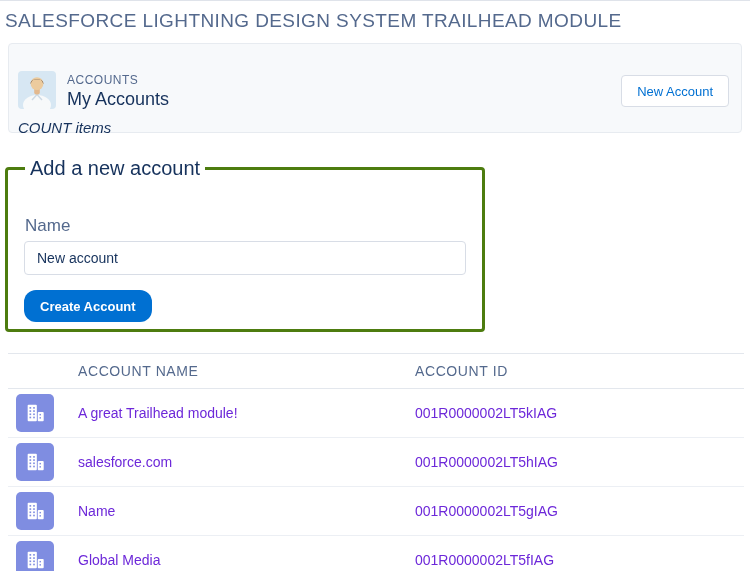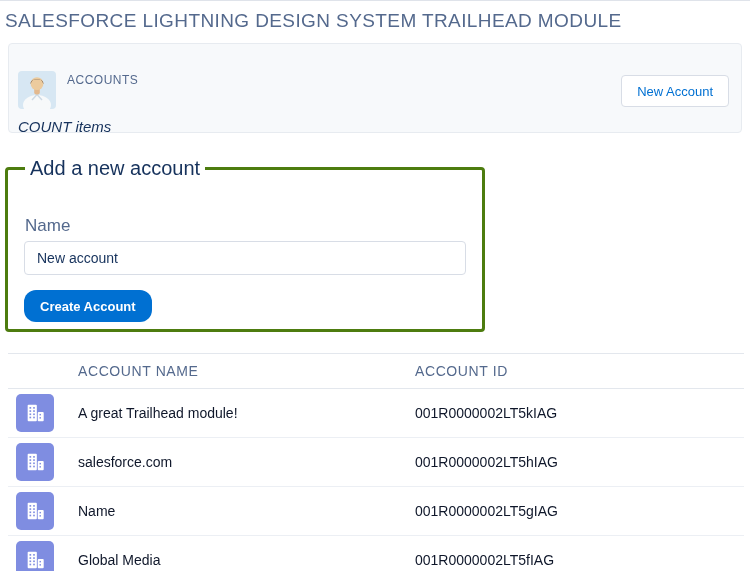--- a/index.html
+++ b/index.html
@@ -52,21 +52,21 @@
   .accounts-table{
     width:736px;margin:21px 8px 0;border-collapse:collapse;table-layout:fixed;
   }
   .accounts-table th{
     border-top:1px solid #e3e7ed;border-bottom:1px solid #e3e7ed;
     font-size:14px;font-weight:400;color:#54698d;letter-spacing:0.6px;
     text-transform:uppercase;text-align:left;padding:9px 8px;
   }
   .accounts-table td{
     border-bottom:1px solid #eceff4;padding:5px 8px;
-    font-size:14px;color:#0f172a;vertical-align:middle;
+    font-size:14px;color:#6d28d9;vertical-align:middle;
   }
   .cell-icon{padding:5px 0 5px 14px;}
   .acct-icon{
     width:38px;height:38px;border-radius:5px;background:#7f8de1;
     display:flex;align-items:center;justify-content:center;
   }
   .col-icon{width:62px;}
   .col-name{width:337px;}
 </style>
 </head>
@@ -81,20 +81,21 @@
         <rect width="38" height="38" fill="#d7e7f3"></rect>
         <ellipse cx="19" cy="34" rx="14" ry="10" fill="#f7f9fa"></ellipse>
         <path d="M14 29 L19 23.5 L24 29" stroke="#ccd9e4" stroke-width="1.4" fill="none"></path>
         <rect x="16.2" y="15.5" width="5.6" height="8" rx="2" fill="#e3b98f"></rect>
         <circle cx="19" cy="12.6" r="6.4" fill="#eccb9e"></circle>
         <path d="M12.5 13.2 c0-6.8 13-6.8 13 0 c-1.3-3.6-2.9-4.9-6.5-4.9 c-3.6 0-5.2 1.3-6.5 4.9 z" fill="#5d4637"></path>
       </svg>
     </span>
     <div>
       <div class="obj-label">ACCOUNTS</div>
+      <div class="hdr-title">My Accounts</div>
     </div>
     <button class="btn-neutral">New Account</button>
   </div>
   <div class="count">COUNT items</div>
 </div>
 
 <fieldset class="form-fieldset">
   <legend>Add a new account</legend>
   <label class="field-label">Name</label>
   <input class="text-input" type="text" value="New account" style="">

